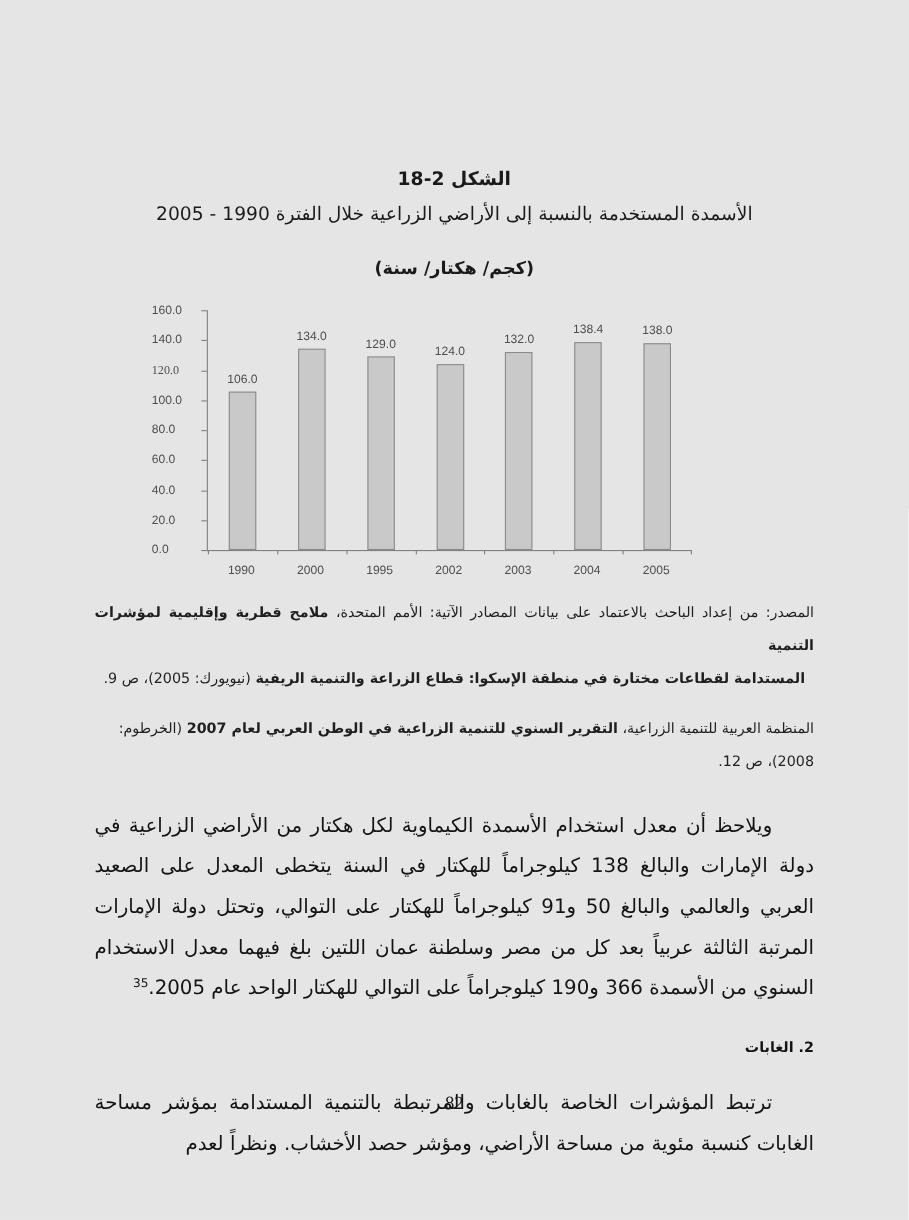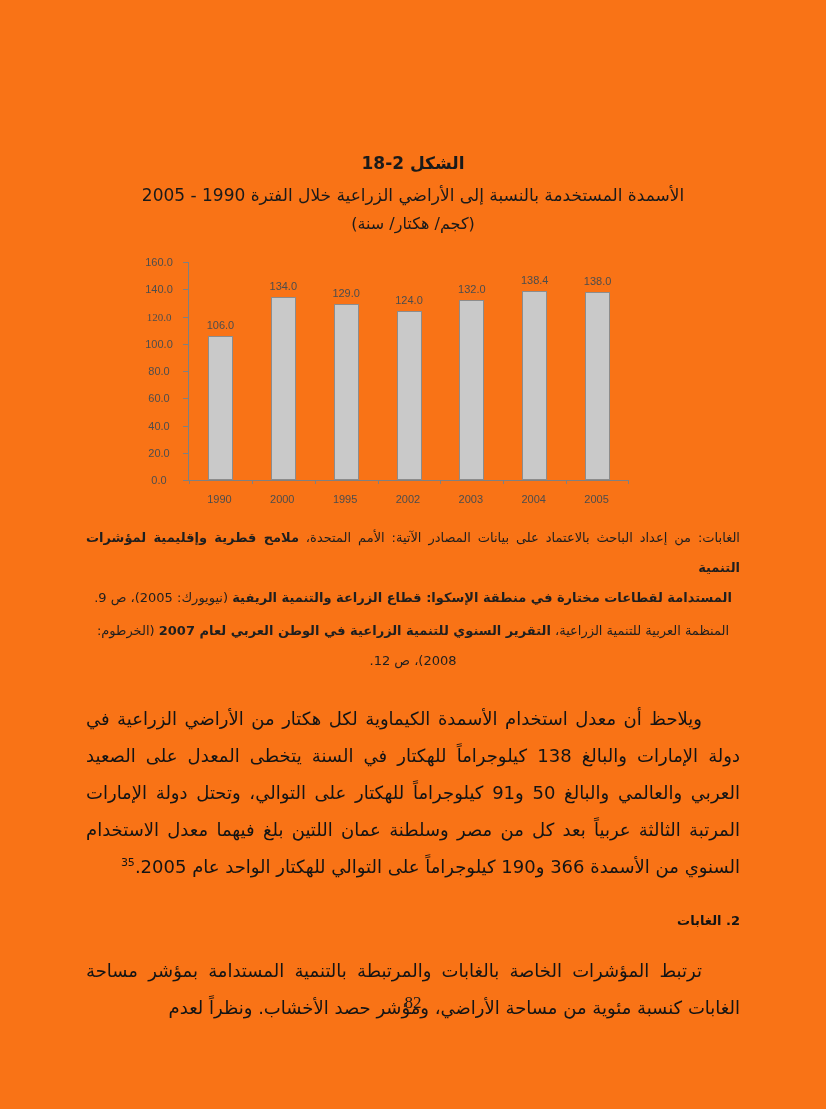--- a/index.html
+++ b/index.html
@@ -1,60 +1,60 @@
 <!DOCTYPE html>
 <html lang="ar"><head>
 <meta charset="utf-8">
 <style>
   html,body{margin:0;padding:0;background:#ffffff;}
   .page{
     position:relative;
     width:826px;height:1109px;
-    background:#f97316;
+    background:#e5e5e5;
     font-family:"DejaVu Sans","Liberation Sans",sans-serif;
     color:#1a1a1a;
     overflow:hidden;
   }
   
   .fig-header{ margin-top:150px; text-align:center; direction:rtl; }
   .fig-label{ font-size:17px; font-weight:bold; line-height:26px; }
   .fig-title{ font-size:17px; font-weight:normal; line-height:30px; margin-top:4px; }
-  .fig-unit{ font-size:16px; font-weight:normal; line-height:28px; margin-top:0; }
+  .fig-unit{ font-size:16px; font-weight:bold; line-height:28px; margin-top:20px; }
   
   .chart-wrap{
     position:relative;
     width:575px;height:255px;
     margin:14px 0 0 138px;
     font-family:"Liberation Sans","DejaVu Sans",sans-serif;
   }
   .plot{
     position:absolute; left:50px; top:10px; width:440px; height:218px;
     border-left:1px solid #808080;
     border-bottom:1px solid #808080;
   }
   .ylab{
     position:absolute; left:0; width:42px;
-    font-size:11px; color:#4d4d4d; text-align:center; line-height:14px;
+    font-size:11px; color:#4d4d4d; text-align:left; line-height:14px;
   }
   .ytick{ position:absolute; width:5px; height:1px; background:#808080; left:-6px; }
   .bar{ position:absolute; bottom:0; box-sizing:border-box; }
   .vlab{
     position:absolute; width:60px; text-align:center;
     font-size:11px; color:#4d4d4d; line-height:13px;
   }
   .xtick{ position:absolute; top:100%; width:1px; height:4px; background:#808080; }
   .xlab{
     position:absolute; top:240px; font-size:11px; color:#4d4d4d; text-align:center; line-height:14px;
   }
   
   .source{ margin:16px 86px 0 86px; direction:rtl; font-size:13px; color:#1f1f1f; }
   .src-line{ line-height:30px; }
   .src-just{ text-align:justify; text-align-last:justify; }
   .src-center{ text-align:center; }
-  .src-right{ text-align:center; margin-top:3px; }
+  .src-right{ text-align:right; margin-top:15px; }
   .bold{ font-weight:bold; }
   
   .body-par{
     margin:24px 86px 0 86px; direction:rtl;
     font-size:18px; line-height:37px; text-align:justify;
     text-indent:38px; color:#141414;
   }
   .body-par sup{ font-size:11px; line-height:0; }
   .section-heading{
     margin:28px 86px 0 86px; direction:rtl; text-align:right;
@@ -125,21 +125,21 @@
       <div class="xlab" style="left: 50px; width: 62.8571px; color: rgb(77, 77, 77);">1990</div>
       <div class="xlab" style="left: 112.857px; width: 62.8571px; color: rgb(77, 77, 77);">2000</div>
       <div class="xlab" style="left: 175.714px; width: 62.8571px; color: rgb(77, 77, 77);">1995</div>
       <div class="xlab" style="left: 238.571px; width: 62.8571px; color: rgb(77, 77, 77);">2002</div>
       <div class="xlab" style="left: 301.429px; width: 62.8571px; color: rgb(77, 77, 77);">2003</div>
       <div class="xlab" style="left: 364.286px; width: 62.8571px; color: rgb(77, 77, 77);">2004</div>
       <div class="xlab" style="left: 427.143px; width: 62.8571px; color: rgb(77, 77, 77);">2005</div>
     </div>
 
   <div class="source">
-    <div class="src-line src-just"><span>الغابات: من إعداد الباحث بالاعتماد على بيانات المصادر الآتية: الأمم المتحدة، </span><span class="bold">ملامح قطرية وإقليمية لمؤشرات التنمية</span></div>
+    <div class="src-line src-just"><span>المصدر: من إعداد الباحث بالاعتماد على بيانات المصادر الآتية: الأمم المتحدة، </span><span class="bold">ملامح قطرية وإقليمية لمؤشرات التنمية</span></div>
     <div class="src-line src-center"><span class="bold">المستدامة لقطاعات مختارة في منطقة الإسكوا: قطاع الزراعة والتنمية الريفية</span><span> (نيويورك: 2005)، ص 9.</span></div>
     <div class="src-line src-right"><span>المنظمة العربية للتنمية الزراعية، </span><span class="bold">التقرير السنوي للتنمية الزراعية في الوطن العربي لعام 2007</span><span> (الخرطوم: 2008)، ص 12.</span></div>
   </div>
 
   <div class="body-par"><span>ويلاحظ أن معدل استخدام الأسمدة الكيماوية لكل هكتار من الأراضي الزراعية في دولة الإمارات والبالغ 138 كيلوجراماً للهكتار في السنة يتخطى المعدل على الصعيد العربي والعالمي والبالغ 50 و91 كيلوجراماً للهكتار على التوالي، وتحتل دولة الإمارات المرتبة الثالثة عربياً بعد كل من مصر وسلطنة عمان اللتين بلغ فيهما معدل الاستخدام السنوي من الأسمدة 366 و190 كيلوجراماً على التوالي للهكتار الواحد عام 2005.‏</span><sup>35</sup></div>
 
   <div class="section-heading">2. الغابات</div>
 
   <div class="body-par body-par2">ترتبط المؤشرات الخاصة بالغابات والمرتبطة بالتنمية المستدامة بمؤشر مساحة الغابات كنسبة مئوية من مساحة الأراضي، ومؤشر حصد الأخشاب. ونظراً لعدم</div>
 

